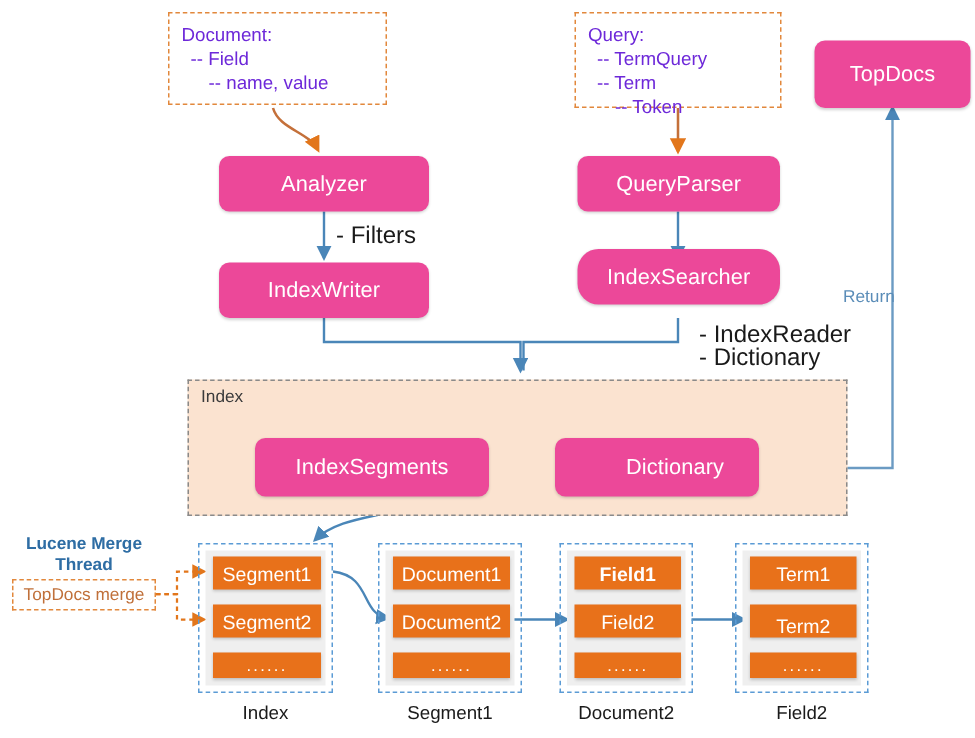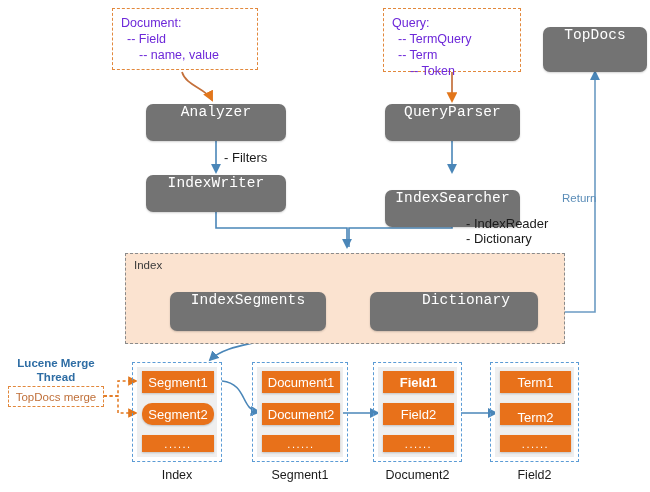--- a/index.html
+++ b/index.html
@@ -8,26 +8,25 @@
     font-family:"Liberation Sans", sans-serif;
     position:relative;overflow:hidden;
   }
   #stage{position:absolute;left:0;top:0;width:650px;height:492px;}
   svg.wires{position:absolute;left:0;top:0;width:650px;height:492px;pointer-events:none;}
 
   .node{position:absolute;box-sizing:border-box;}
 
   
   .blue-box{
-    background:#737373;border-radius:7px;
+    background:#ec4899;border-radius:7px;
     color:#ffffff;font-size:14.5px;
-    display:flex;justify-content:center;
+    display:flex;align-items:center;justify-content:center;
     box-shadow:0 1px 2px rgba(0,0,0,0.18);
     letter-spacing:.1px;
-    font-family:Liberation Mono, monospace;
   }
 
   
   .dash-orange{
     border:1.6px dashed #E2883C;background:transparent;
     color:#6d28d9;font-size:12.5px;line-height:16px;
     padding:6px 8px;box-sizing:border-box;
   }
   .dash-orange .l1{margin-left:0px;}
   .dash-orange .l2{margin-left:6px;}
@@ -55,21 +54,21 @@
     position:absolute;background:#E8711A;
     color:#ffffff;font-size:13px;
     display:flex;align-items:center;justify-content:center;
     box-shadow:0 1px 2px rgba(0,0,0,0.20);
   }
   .orange-bar.dots{color:#ffffff;font-size:11px;letter-spacing:1.5px;}
   .col-label{
     position:absolute;text-align:center;font-size:12.5px;color:#1a1a1a;
   }
 
-  .plain-label{position:absolute;font-size:13px;color:#1a1a1a;line-height:15px;white-space:pre;}
+  .plain-label{position:absolute;font-size:16px;color:#1a1a1a;line-height:15px;white-space:pre;}
   .return-label{position:absolute;font-size:11.5px;color:#5B8DB8;}
   .merge-title{
     position:absolute;text-align:center;font-size:11.5px;color:#2E6DA4;
     font-weight:bold;line-height:14px;
   }
   .merge-box{
     position:absolute;border:1.5px dashed #E2883C;
     color:#C0703A;font-size:11.5px;
     display:flex;align-items:center;justify-content:center;
     box-sizing:border-box;
@@ -134,21 +133,21 @@
   </div>
 
   <div class="node blue-box" style="left:146px;top:175px;width:140px;height:37px;">
     <span>IndexWriter</span>
   </div>
 
   <div class="node blue-box" style="left:385px;top:104px;width:135px;height:37px;">
     <span>QueryParser</span>
   </div>
 
-  <div class="node blue-box" style="left:385px;top:190px;width:135px;height:37px;">
+  <div class="node blue-box" style="left:385px;top:166px;width:135px;height:37px;border-radius:14px;">
     <span>IndexSearcher</span>
   </div>
 
   <div class="node blue-box" style="left:543px;top:27px;width:104px;height:45px;">
     <span>TopDocs</span>
   </div>
 
   <div class="plain-label" style="left:224px;top:150px;">- Filters</div>
 
   <div class="plain-label" style="left:466px;top:216px;">- IndexReader
@@ -157,38 +156,38 @@
   <div class="return-label" style="left:562px;top:192px;">Return</div>
 
   <div class="node index-panel" style="left:125px;top:253px;width:440px;height:91px;">
     <div class="caption">Index</div>
   </div>
 
   <div class="node blue-box" style="left:170px;top:292px;width:156px;height:39px;">
     <span>IndexSegments</span>
   </div>
 
-  <div class="node blue-box" style="left:370px;top:292px;width:168px;height:39px;padding-left:24px;">
+  <div class="node blue-box" style="left:370px;top:292px;width:136px;height:39px;padding-left:24px;">
     <span>Dictionary</span>
   </div>
 
   <div class="merge-title" style="left:4px;top:356px;width:104px;">
     <div>Lucene Merge</div>
     <div>Thread</div>
   </div>
   <div class="merge-box" style="left:8px;top:386px;width:96px;height:21px;">
     <span>TopDocs merge</span>
   </div>
 
   <div class="node col-group" style="left:132px;top:362px;width:90px;height:100px;">
     <div class="col-inner"></div>
     <div class="orange-bar" style="left:9px;top:8px;width:72px;height:22px;">
       <span>Segment1</span>
     </div>
-    <div class="orange-bar" style="left:9px;top:40px;width:72px;height:22px;border-radius:10px;">
+    <div class="orange-bar" style="left:9px;top:40px;width:72px;height:22px;">
       <span>Segment2</span>
     </div>
     <div class="orange-bar dots" style="left:9px;top:72px;width:72px;height:17px;">
       <span>......</span>
     </div>
   </div>
   <div class="col-label" style="left:132px;top:468px;width:90px;">Index</div>
 
   <div class="node col-group" style="left:252px;top:362px;width:96px;height:100px;">
     <div class="col-inner"></div>

